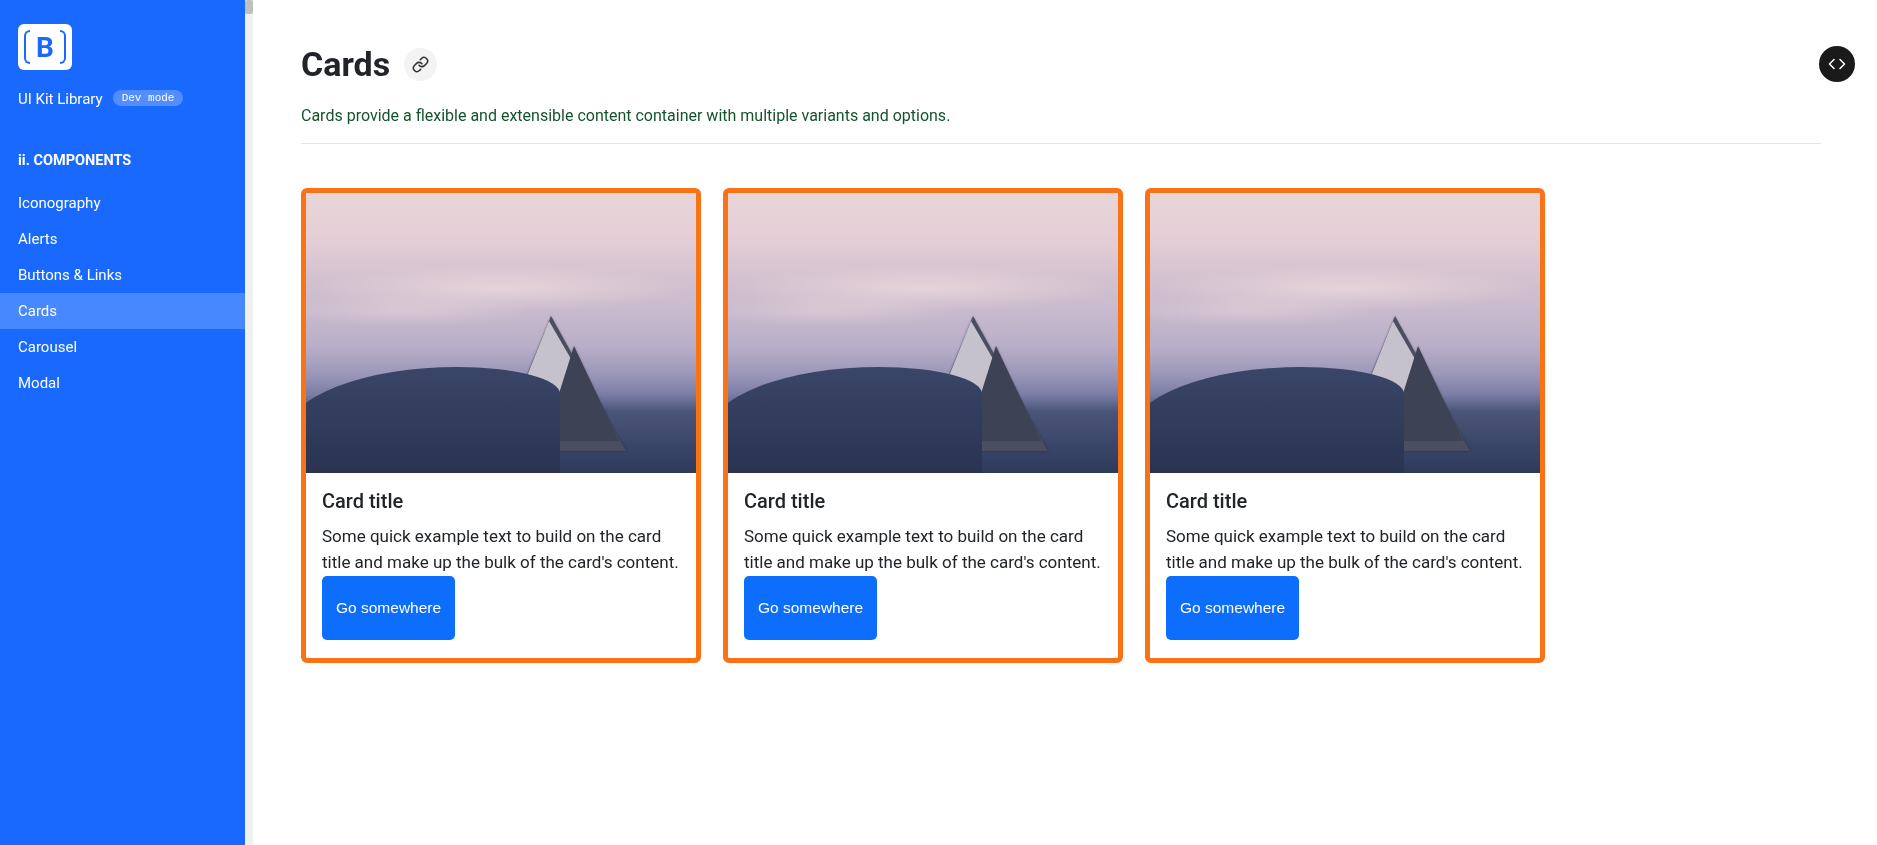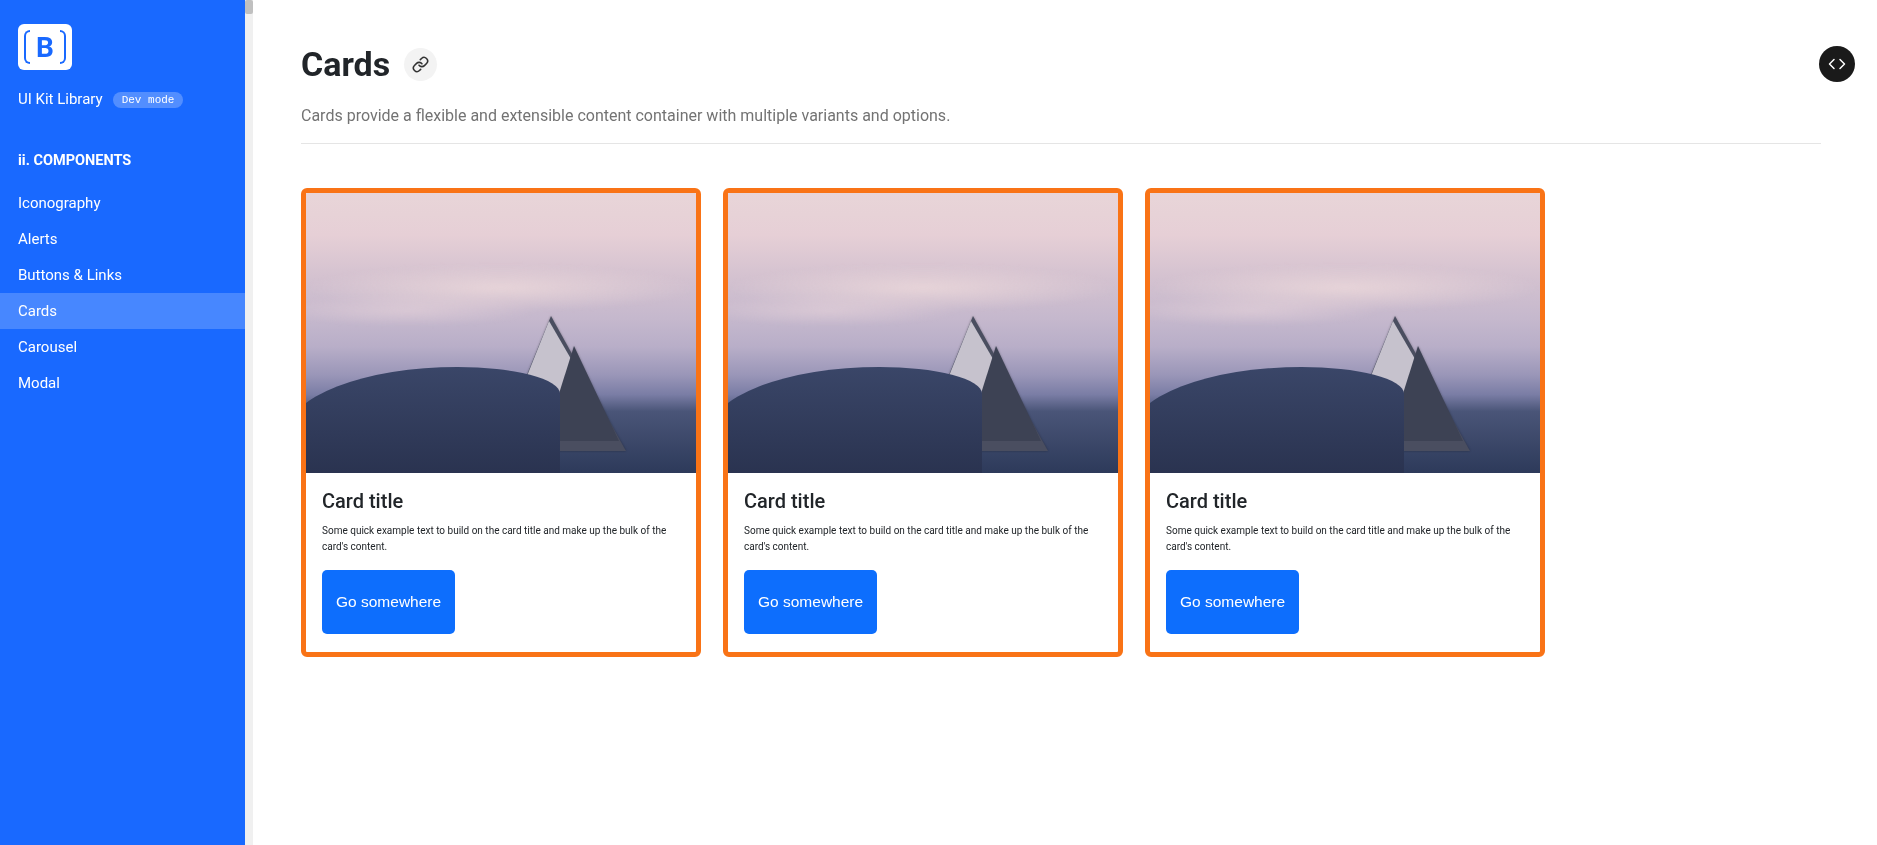--- a/index.html
+++ b/index.html
@@ -87,21 +87,21 @@
     
     .logo-b {
       color: #1969ff;
       font-weight: 700;
       font-size: 28px;
       z-index: 1;
     }
     
     .library-label {
       display: flex;
-      align-items: flex-end;
+      align-items: flex-start;
       gap: 10px;
       padding: 0 18px;
       margin-bottom: 34px;
     }
     
     .library-name {
       font-size: 15px;
       font-weight: 400;
     }
     
@@ -161,21 +161,21 @@
       border-radius: 50%;
       background: #f3f3f3;
       display: flex;
       align-items: center;
       justify-content: center;
       cursor: pointer;
     }
     
     .page-description {
       font-size: 16px;
-      color: #737373;
+      color: #14532d;
       margin-bottom: 18px;
     }
     
     .divider {
       border: none;
       border-top: 1px solid #e5e5e5;
       margin-bottom: 44px;
     }
     
     .cards-grid {
@@ -274,24 +274,24 @@
     }
     
     .card-title {
       font-size: 20px;
       font-weight: 500;
       color: #212529;
       margin-bottom: 10px;
     }
     
     .card-text {
-      font-size: 10px;
+      font-size: 17px;
       color: #212529;
       line-height: 1.55;
-      margin-bottom: 16px;
+      margin-bottom: 0;
     }
     
     .card-button {
       display: inline-block;
       background: #0d6efd;
       color: #fff;
       font-size: 15.5px;
       padding: 23px 14px;
       border: none;
       border-radius: 5px;

